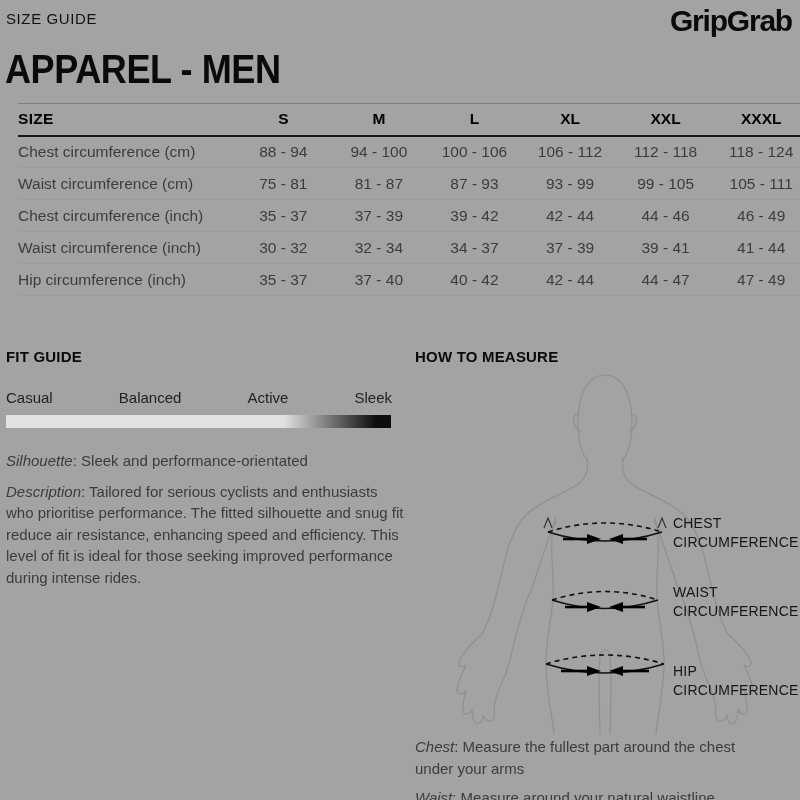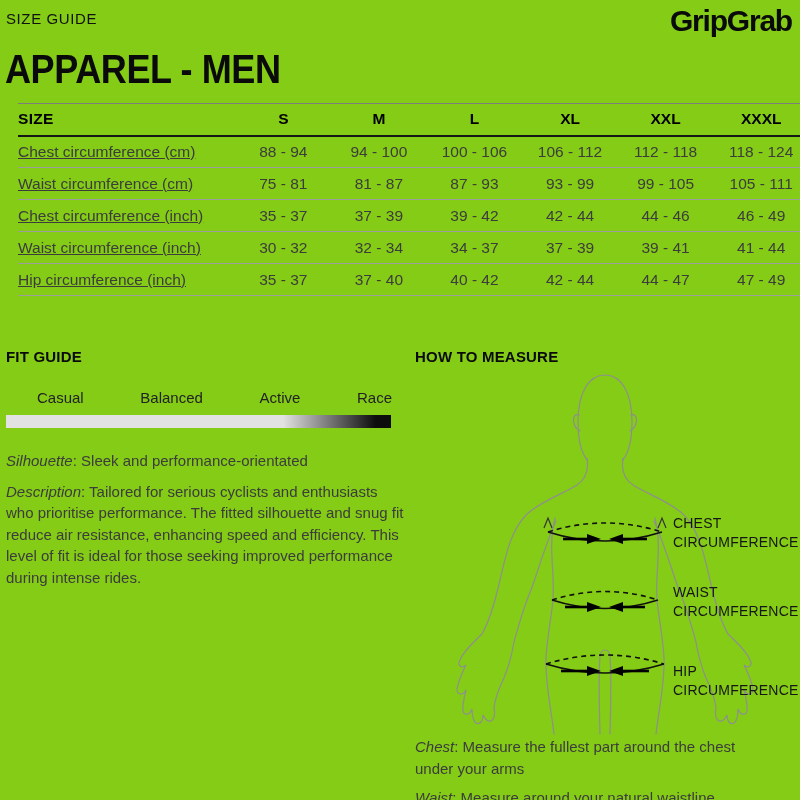--- a/index.html
+++ b/index.html
@@ -1,41 +1,41 @@
 <!DOCTYPE html>
 <html><head>
 <meta charset="utf-8">
 <style>
   * { margin:0; padding:0; box-sizing:border-box; }
   html,body { background:#fff; }
   body { font-family:"Liberation Sans", sans-serif; color:#1a1a1a; }
-  .page { position:relative; width:800px; height:800px; background:#84cc16; overflow:hidden; }
+  .page { position:relative; width:800px; height:800px; background:#a3a3a3; overflow:hidden; }
 
   
   .eyebrow { position:absolute; left:6px; top:10px; font-size:15px; font-weight:500; letter-spacing:0.6px; color:#111; }
   .brand { position:absolute; right:8px; top:4px; font-size:30px; font-weight:800; letter-spacing:-1.2px; color:#0a0a0a; }
   .page-title { position:absolute; left:5px; top:46px; font-size:41px; font-weight:800; letter-spacing:-0.5px; color:#0a0a0a; transform:scaleX(0.88); transform-origin:left center; white-space:nowrap; }
 
   
   .size-table { position:absolute; left:18px; top:103px; width:791px; border-collapse:collapse; table-layout:fixed; }
   .size-table col.c-label { width:27.5%; }
   .size-table col.c-val { width:12.0833%; }
   .size-table th, .size-table td { height:32px; vertical-align:middle; font-weight:400; }
   .size-table thead tr { border-top:1px solid #7d7d7d; border-bottom:2px solid #161616; }
   .size-table tbody tr { border-bottom:1px solid #9d9d9d; }
   .size-table tbody tr.unit-divider { border-bottom:3px solid #000; }
   .size-table th { font-size:15.5px; font-weight:700; color:#000; text-align:center; }
   .size-table th:first-child { text-align:left; letter-spacing:0.3px; }
   .size-table td { font-size:15.5px; color:#3c3c3c; text-align:center; }
-  .size-table td:first-child { text-align:left;text-decoration:underline; }
+  .size-table td:first-child { text-align:left; }
 
   
   .section-title { font-size:15px; font-weight:800; letter-spacing:0.2px; color:#0a0a0a; }
   .fit-guide { position:absolute; left:6px; top:348px; width:386px; }
-  .fit-scale-labels { display:flex; justify-content:space-between; margin-top:24px; font-size:15px; color:#222;margin-left:31px; }
+  .fit-scale-labels { display:flex; justify-content:space-between; margin-top:24px; font-size:15px; color:#222; }
   .fit-bar { margin-top:9px; height:13px; width:385px; background:linear-gradient(90deg,#e2e2e2 0%,#e2e2e2 72%,#0d0d0d 96%,#0d0d0d 100%); }
   .fit-details { margin-top:22px; width:400px; }
   .detail-line { font-size:15px; line-height:21.5px; color:#3c3c3c; margin-bottom:9px; }
   .detail-line i { font-style:italic; color:#3c3c3c; }
 
   
   .how-to { position:absolute; left:415px; top:348px; width:385px; }
   .measure-svg { position:absolute; left:415px; top:368px; }
   .measure-notes { position:absolute; left:415px; top:736px; width:352px; }
   .measure-notes .detail-line { margin-bottom:8px; }
@@ -120,21 +120,21 @@
       </tr>
     </tbody>
   </table>
 
   <div class="fit-guide">
     <div class="section-title">FIT GUIDE</div>
     <div class="fit-scale-labels">
       <span>Casual</span>
       <span>Balanced</span>
       <span>Active</span>
-      <span>Race</span>
+      <span>Sleek</span>
     </div>
     <div class="fit-bar"></div>
     <div class="fit-details">
       <p class="detail-line"><i>Silhouette</i><span>: Sleek and performance-orientated</span></p>
       <p class="detail-line"><i>Description</i><span>: Tailored for serious cyclists and enthusiasts who prioritise performance. The fitted silhouette and snug fit reduce air resistance, enhancing speed and efficiency. This level of fit is ideal for those seeking improved performance during intense rides.</span></p>
     </div>
   </div>
 
   <div class="how-to">
     <div class="section-title">HOW TO MEASURE</div>

